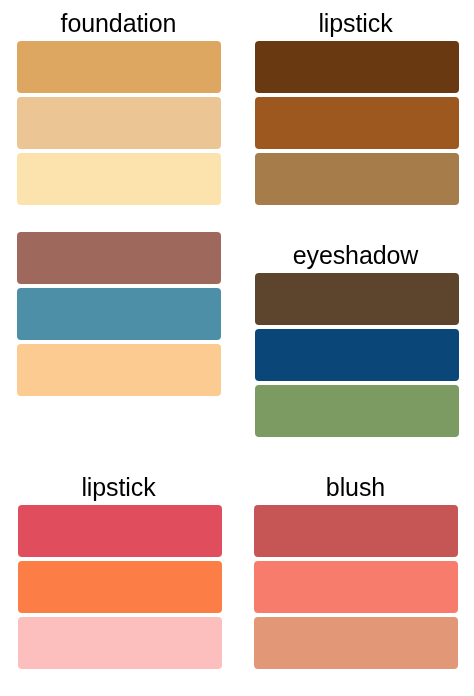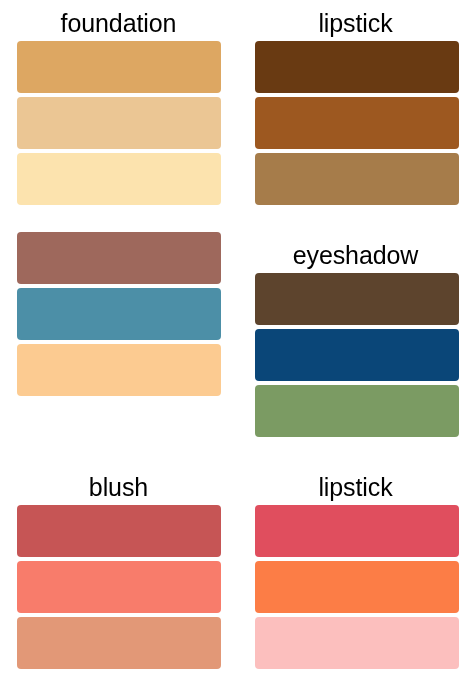--- a/index.html
+++ b/index.html
@@ -97,31 +97,31 @@
 
   <section class="palette-group col-right">
     <h2 class="group-title">eyeshadow</h2>
     <div class="swatch-stack">
       <div class="swatch" style="background-color: rgb(93, 68, 45);"></div>
       <div class="swatch" style="background-color: rgb(10, 70, 120);"></div>
       <div class="swatch" style="background-color: rgb(123, 155, 99);"></div>
     </div>
   </section>
 
+  <section class="palette-group col-right">
+    <h2 class="group-title">lipstick</h2>
+    <div class="swatch-stack">
+      <div class="swatch" style="background-color: rgb(224, 78, 94);"></div>
+      <div class="swatch" style="background-color: rgb(252, 125, 70);"></div>
+      <div class="swatch" style="background-color: rgb(252, 191, 190);"></div>
+    </div>
+  </section>
+
   <section class="palette-group col-left">
     <h2 class="group-title">blush</h2>
     <div class="swatch-stack">
       <div class="swatch" style="background-color: rgb(198, 85, 85);"></div>
       <div class="swatch" style="background-color: rgb(248, 124, 107);"></div>
       <div class="swatch" style="background-color: rgb(226, 152, 119);"></div>
     </div>
   </section>
 
-  <section class="palette-group col-right">
-    <h2 class="group-title">lipstick</h2>
-    <div class="swatch-stack">
-      <div class="swatch" style="background-color: rgb(224, 78, 94);"></div>
-      <div class="swatch" style="background-color: rgb(252, 125, 70);"></div>
-      <div class="swatch" style="background-color: rgb(252, 191, 190);"></div>
-    </div>
-  </section>
-
 </div>
 
 </body></html>

